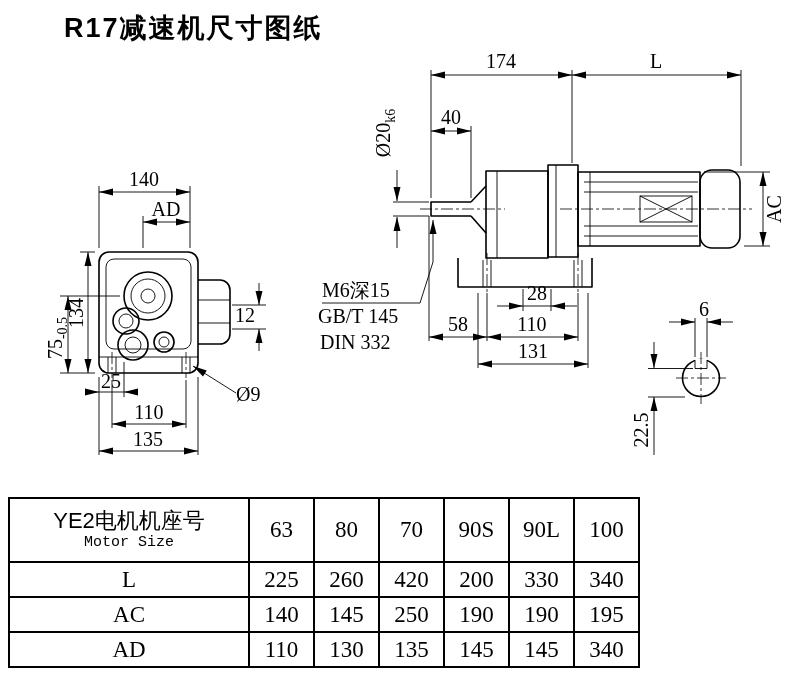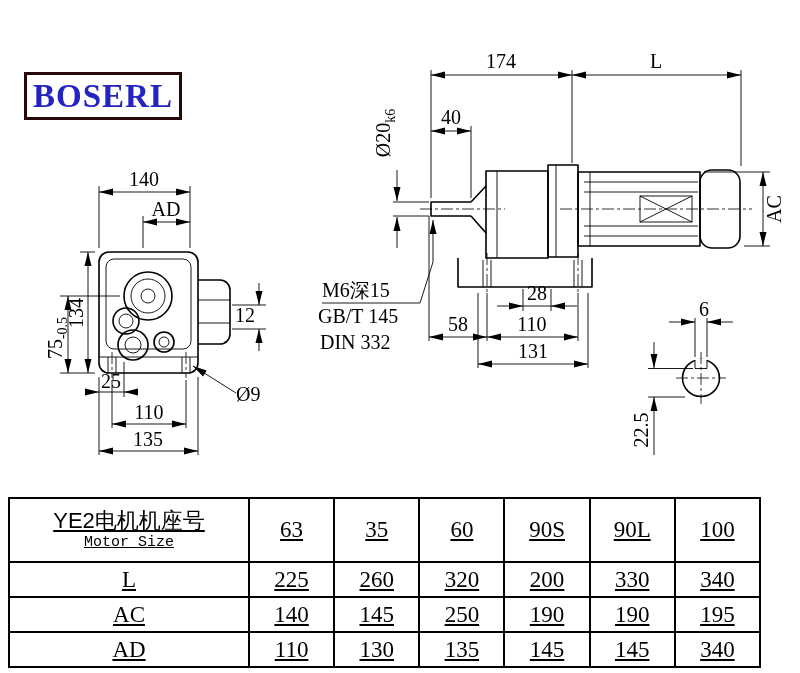--- a/index.html
+++ b/index.html
@@ -11,40 +11,38 @@
         display:flex;align-items:center;justify-content:center;background:#fff;}
   .logo span{font-family:"Liberation Serif",serif;font-weight:bold;font-size:33px;
         color:#2424c0;letter-spacing:1px;}
   svg.drawing{position:absolute;left:0;top:0;}
   .ol{fill:none;stroke:#000;stroke-width:1.6;stroke-linejoin:round;}
   .tn{fill:none;stroke:#000;stroke-width:0.9;}
   .dm{fill:none;stroke:#000;stroke-width:0.9;}
   .cl{fill:none;stroke:#000;stroke-width:0.8;stroke-dasharray:12 3 3 3;}
   .dt{font-family:"Liberation Serif",serif;font-size:20px;fill:#000;}
   .dts{font-size:14px;}
-  table.size-table{position:absolute;left:8px;top:497px;width:753px;border-collapse:collapse;
-        table-layout:fixed;background:#fff;text-decoration:underline;}
+  table.size-table{position:absolute;left:8px;top:497px;width:632px;border-collapse:collapse;
+        table-layout:fixed;background:#fff;}
   .size-table th,.size-table td{border:2px solid #000;text-align:center;vertical-align:middle;
         padding:0;font-weight:normal;}
   .size-table .c0{width:238px;}
   .size-table tr.hd th{height:62px;font-size:22px;}
   .size-table tr.rw td{height:33px;font-family:"Liberation Serif",serif;font-size:23px;}
   .hd .cn{font-family:"Liberation Sans",sans-serif;font-size:22px;line-height:1.25;}
   .hd .en{font-family:"Liberation Mono",monospace;font-size:15px;line-height:1.25;}
   .hd .num{font-family:"Liberation Serif",serif;font-size:23px;}
 </style>
 </head>
 <body>
 
 <div class="page">
 
-
-  <div class="logo">
-    <span>BOSERL</span>
-  </div>
+  <div class="title">R17减速机尺寸图纸</div>
+
 
   <svg class="drawing" width="800" height="497" viewBox="0 0 800 497">
     <defs>
       <marker id="arr" markerUnits="userSpaceOnUse" markerWidth="16" markerHeight="10" refX="15" refY="5" orient="auto-start-reverse">
         <path d="M1,1.5 L15,5 L1,8.5 Z" fill="#000"></path>
       </marker>
       <pattern id="hatch" width="6" height="6" patternUnits="userSpaceOnUse" patternTransform="rotate(45)">
         <line x1="0" y1="0" x2="0" y2="6" stroke="#000" stroke-width="1"></line>
       </pattern>
     </defs>
@@ -234,31 +232,31 @@
   </svg>
 
   <table class="size-table">
     <tbody>
         <tr class="hd">
       <th class="c0">
         <div class="cn">YE2电机机座号</div>
         <div class="en">Motor Size</div>
       </th>
       <th><span class="num">63</span></th>
-      <th><span class="num">35</span></th>
-      <th><span class="num">60</span></th>
+      <th><span class="num">80</span></th>
+      <th><span class="num">70</span></th>
       <th><span class="num">90S</span></th>
       <th><span class="num">90L</span></th>
       <th><span class="num">100</span></th>
     </tr>
     <tr class="rw">
       <td class="c0">L</td>
       <td>225</td>
       <td>260</td>
-      <td>320</td>
+      <td>420</td>
       <td>200</td>
       <td>330</td>
       <td>340</td>
     </tr>
     <tr class="rw">
       <td class="c0">AC</td>
       <td>140</td>
       <td>145</td>
       <td>250</td>
       <td>190</td>

